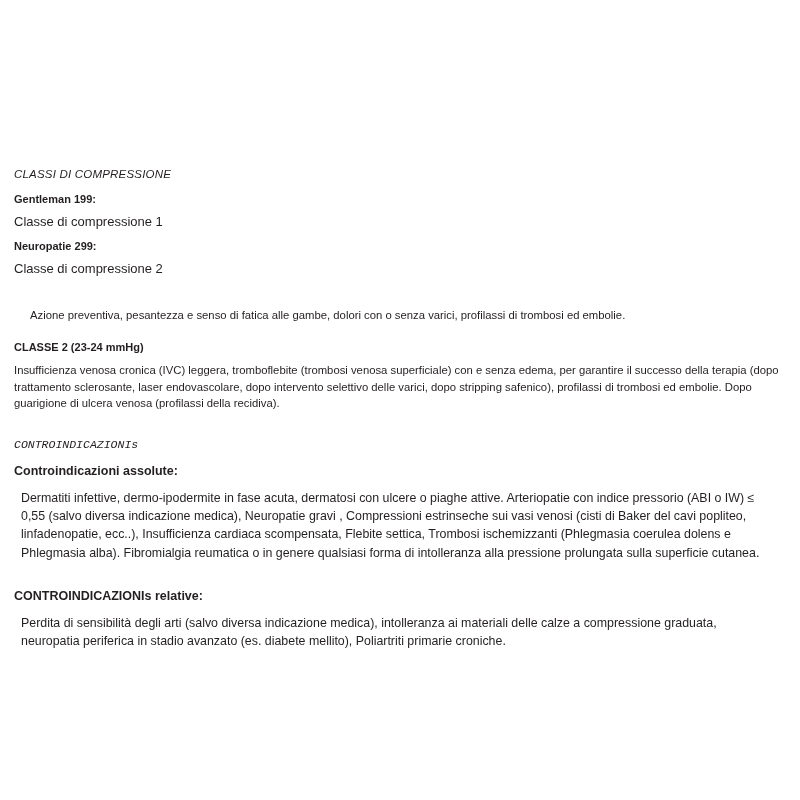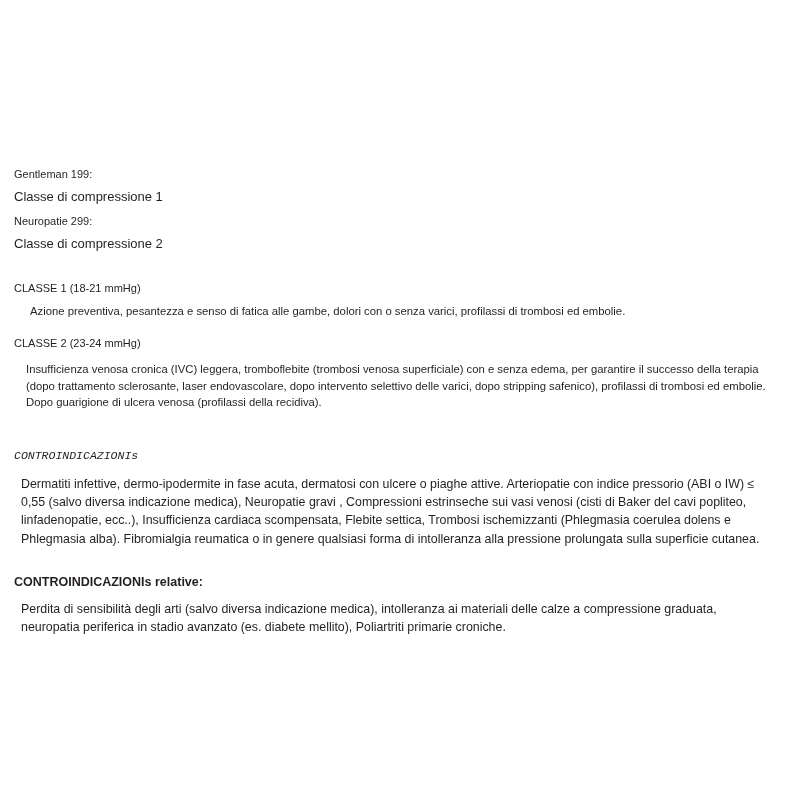--- a/index.html
+++ b/index.html
@@ -29,42 +29,42 @@
   }
   .sec-head {
     font-style: italic;
     font-size: 11.5px;
     letter-spacing: 0.2px;
     color: #231f20;
     margin: 0 0 13px 0;
     font-weight: 400;
   }
   .bold-line {
-    font-weight: normal;
+    font-weight: bold;
     font-size: 11px;
     margin: 0 0 9px 0;
   }
   .plain-line {
     font-size: 13px;
     margin: 0 0 11px 0;
   }
   .gap-s { height: 12px; }
   .gap-m { height: 20px; }
   .gap-l { height: 26px; }
 
   .para {
     font-size: 11.3px;
     line-height: 1.45;
     margin: 0 0 6px 16px;
     max-width: 760px;
   }
   .para-tight {
     font-size: 11.3px;
     line-height: 1.45;
-    margin: 12px;
+    margin: 0;
     max-width: 766px;
   }
   .sub-bold {
     font-weight: bold;
     font-size: 12.5px;
     margin: 0 0 11px 0;
   }
   .body-block {
     font-size: 12.4px;
     line-height: 1.48;
@@ -77,39 +77,40 @@
     margin: 0 0 13px 0;
     font-family: Liberation Mono, monospace;
   }
 </style>
 </head>
 <body>
 
 <div class="page">
 
   <div class="section">
+    <div class="sec-head">CLASSI DI COMPRESSIONE</div>
     <div class="bold-line">Gentleman 199:</div>
     <div class="plain-line">Classe di compressione 1</div>
     <div class="bold-line">Neuropatie 299:</div>
     <div class="plain-line">Classe di compressione 2</div>
   </div>
 
   <div class="gap-m"></div>
 
   <div class="section">
-    <div class="bold-line">CLASSE 1 (18-21 mmHg)</div>
     <div class="para">Azione preventiva, pesantezza e senso di fatica alle gambe, dolori con o senza varici, profilassi di trombosi ed embolie.</div>
     <div class="gap-s"></div>
     <div class="bold-line">CLASSE 2 (23-24 mmHg)</div>
     <div class="para-tight">Insufficienza venosa cronica (IVC) leggera, tromboflebite (trombosi venosa superficiale) con e senza edema, per garantire il successo della terapia (dopo trattamento sclerosante, laser endovascolare, dopo intervento selettivo delle varici, dopo stripping safenico), profilassi di trombosi ed embolie. Dopo guarigione di ulcera venosa (profilassi della recidiva).</div>
   </div>
 
   <div class="gap-l"></div>
 
   <div class="section">
     <div class="contro-head">CONTROINDICAZIONIs</div>
+    <div class="sub-bold">Controindicazioni assolute:</div>
     <div class="body-block">Dermatiti infettive, dermo-ipodermite in fase acuta, dermatosi con ulcere o piaghe attive. Arteriopatie con indice pressorio (ABI o IW) ≤ 0,55 (salvo diversa indicazione medica), Neuropatie gravi , Compressioni estrinseche sui vasi venosi (cisti di Baker del cavi popliteo, linfadenopatie, ecc..), Insufficienza cardiaca scompensata, Flebite settica, Trombosi ischemizzanti (Phlegmasia coerulea dolens e Phlegmasia alba). Fibromialgia reumatica o in genere qualsiasi forma di intolleranza alla pressione prolungata sulla superficie cutanea.</div>
     <div class="gap-m"></div>
     <div class="sub-bold">CONTROINDICAZIONIs relative:</div>
     <div class="body-block">Perdita di sensibilità degli arti (salvo diversa indicazione medica), intolleranza ai materiali delle calze a compressione graduata, neuropatia periferica in stadio avanzato (es. diabete mellito), Poliartriti primarie croniche.</div>
   </div>
 
 </div>
 
 </body></html>

